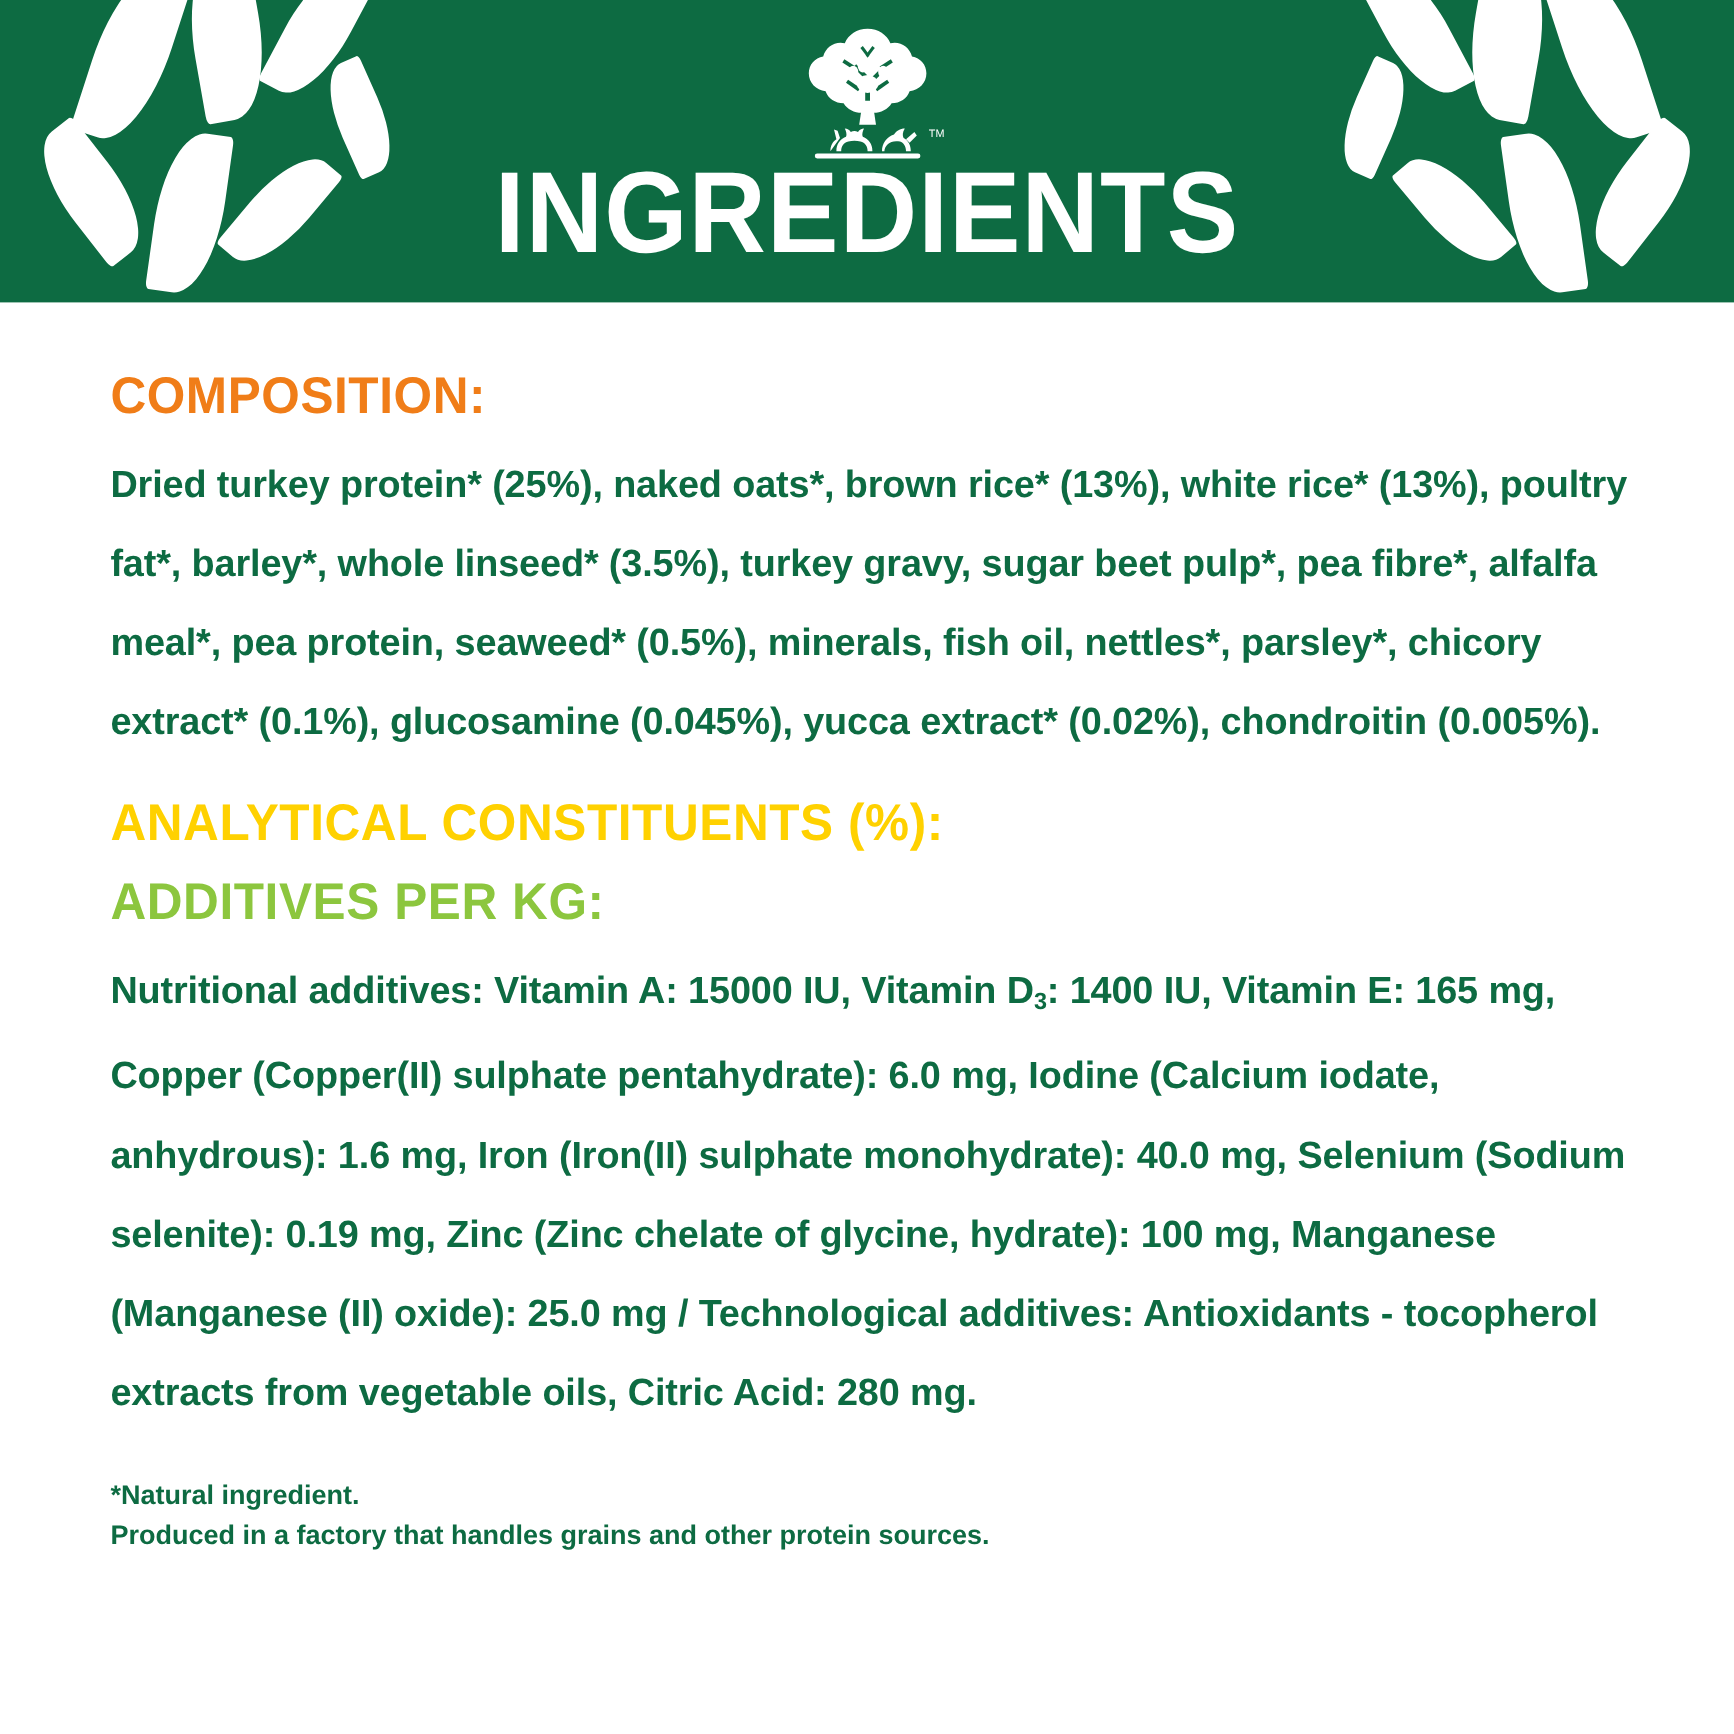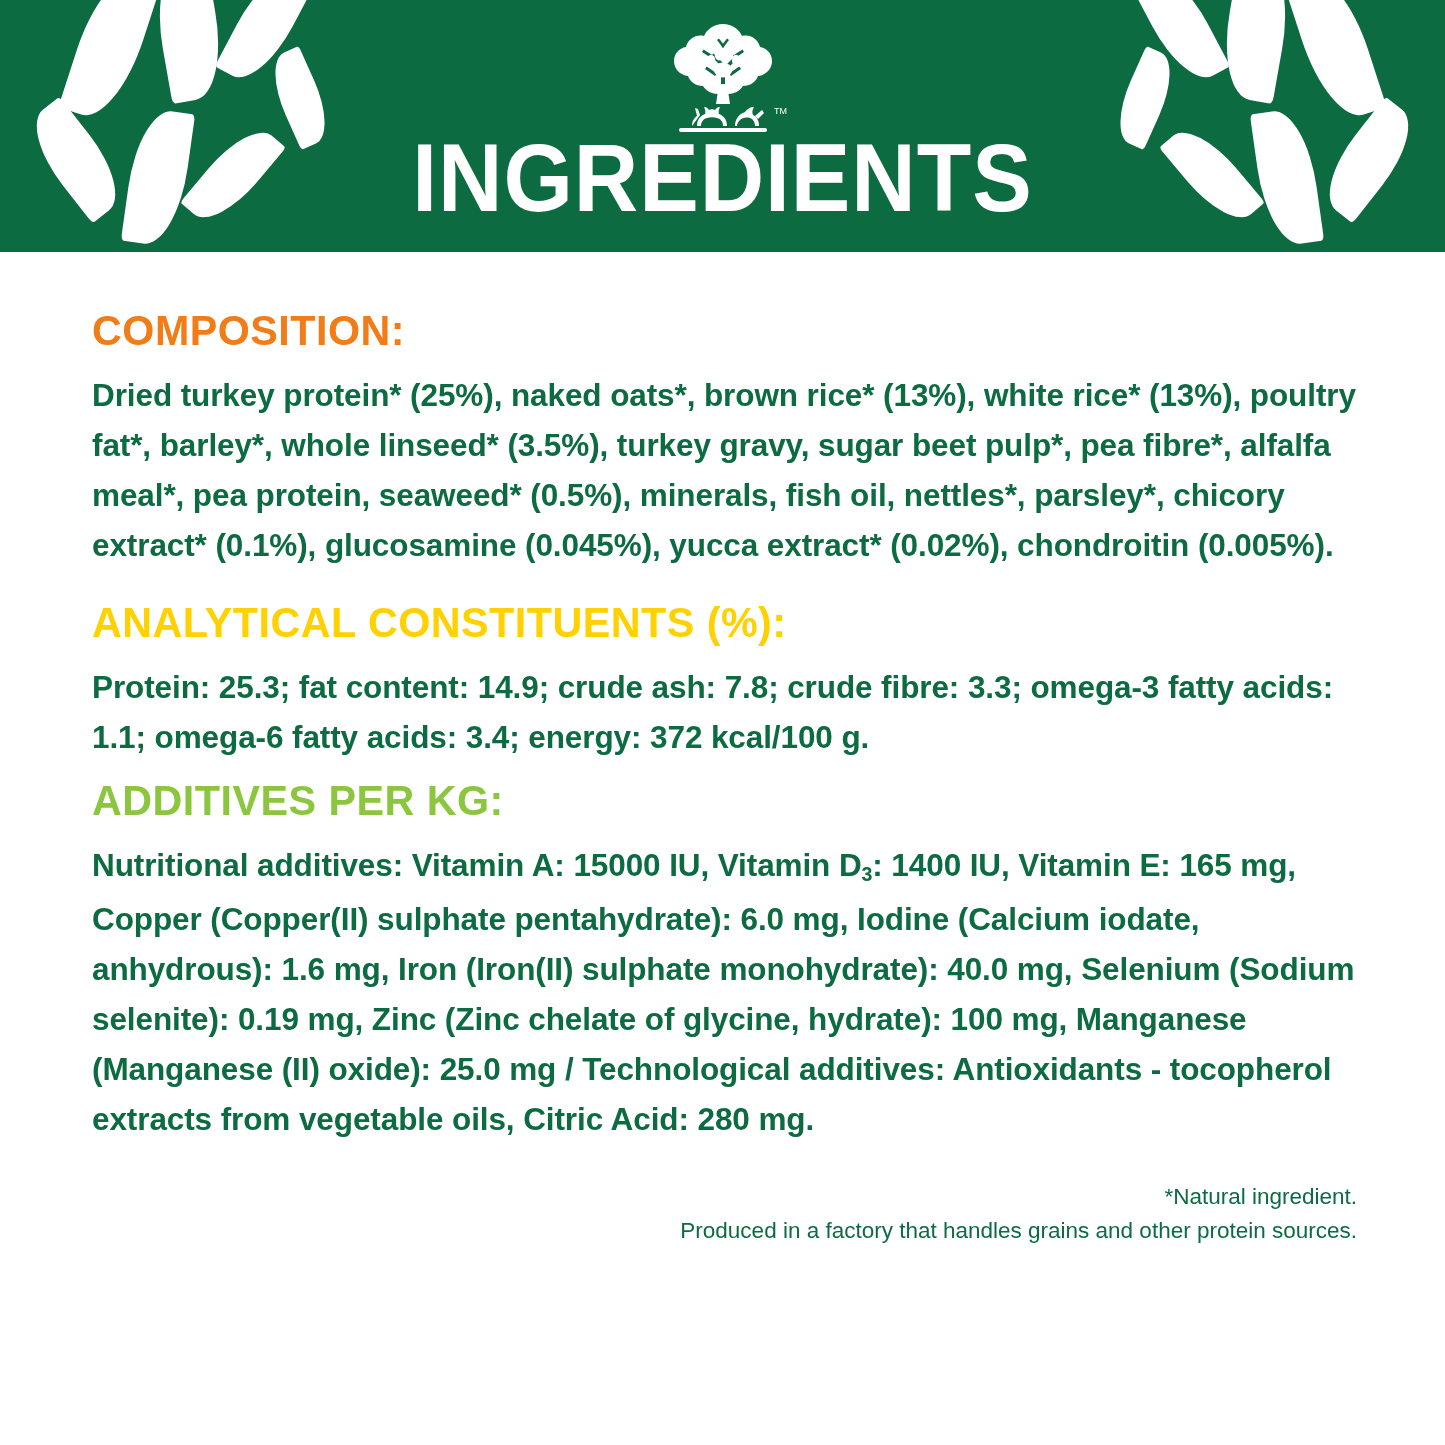--- a/index.html
+++ b/index.html
@@ -112,37 +112,36 @@
     transform: scaleX(0.96);
     transform-origin: left center;
   }
   .h-composition { color: #f07d18; }
   .h-analytical  { color: #ffd100; }
   .h-additives   { color: #8cc63e; }
 
   .body-text {
     color: #0d6b42;
     font-size: 31.5px;
-    line-height: 50px;
+    line-height: 66px;
     font-weight: bold;
     margin: 0;
     letter-spacing: -0.1px;
   }
 
   .section.composition { margin-bottom: 26px; }
   .section.analytical  { margin-bottom: 12px; }
   .section.additives   { margin-bottom: 26px; }
 
   .footnotes {
     margin-top: 36px;
     color: #0d6b42;
     font-size: 22.5px;
     line-height: 34px;
-    font-weight: normal;
-    text-align: right;
+    font-weight: bold;
   }
 
   sub {
     font-size: 0.62em;
     vertical-align: baseline;
     position: relative;
     top: 0.28em;
   }
 </style>
 </head>
@@ -219,21 +218,20 @@
 
   <div class="content">
 
     <div class="section composition">
       <div class="section-heading h-composition">COMPOSITION:</div>
       <p class="body-text">Dried turkey protein* (25%), naked oats*, brown rice* (13%), white rice* (13%), poultry fat*, barley*, whole linseed* (3.5%), turkey gravy, sugar beet pulp*, pea fibre*, alfalfa meal*, pea protein, seaweed* (0.5%), minerals, fish oil, nettles*, parsley*, chicory extract* (0.1%), glucosamine (0.045%), yucca extract* (0.02%), chondroitin (0.005%).</p>
     </div>
 
     <div class="section analytical">
       <div class="section-heading h-analytical">ANALYTICAL CONSTITUENTS (%):</div>
-      <p class="body-text">Protein: 25.3; fat content: 14.9; crude ash: 7.8; crude fibre: 3.3; omega-3 fatty acids: 1.1; omega-6 fatty acids: 3.4; energy: 372 kcal/100 g.</p>
     </div>
 
     <div class="section additives">
       <div class="section-heading h-additives">ADDITIVES PER KG:</div>
       <p class="body-text"><span>Nutritional additives: Vitamin A: 15000 IU, Vitamin D</span><sub>3</sub><span>: 1400 IU, Vitamin E: 165 mg, Copper (Copper(II) sulphate pentahydrate): 6.0 mg, Iodine (Calcium iodate, anhydrous): 1.6 mg, Iron (Iron(II) sulphate monohydrate): 40.0 mg, Selenium (Sodium selenite): 0.19 mg, Zinc (Zinc chelate of glycine, hydrate): 100 mg, Manganese (Manganese (II) oxide): 25.0 mg / Technological additives: Antioxidants - tocopherol extracts from vegetable oils, Citric Acid: 280 mg.</span></p>
     </div>
 
     <div class="footnotes">
       <div>*Natural ingredient.</div>
       <div>Produced in a factory that handles grains and other protein sources.</div>

